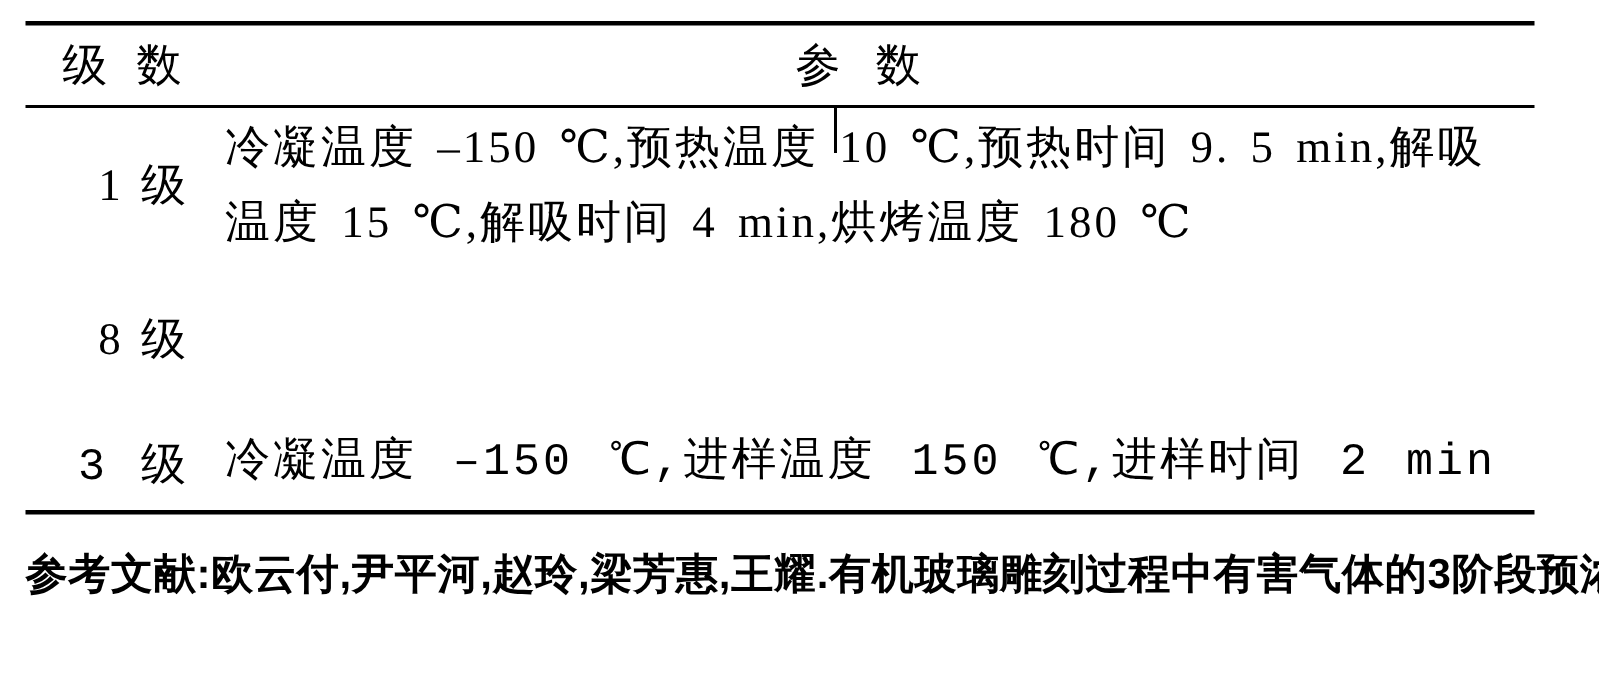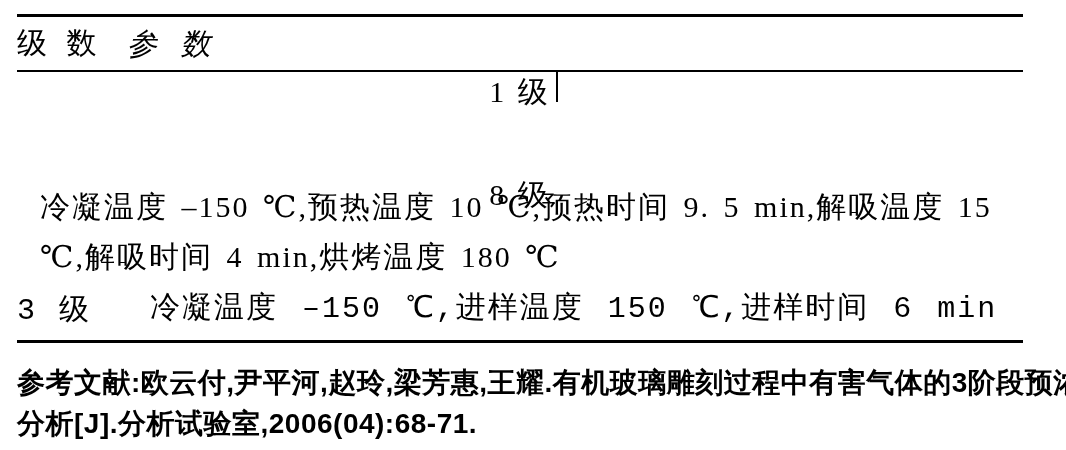--- a/index.html
+++ b/index.html
@@ -27,41 +27,41 @@
     font-size: 30px;
   }
   .t-row {
     display: flex;
     align-items: center;
   }
   .t-header {
     height: 53px;
     border-bottom: 2px solid #000;
   }
-  .t-body-row-1, .t-body-row-2 { height: 103px; flex-direction: column; }
+  .t-body-row-1, .t-body-row-2 { height: 103px; }
   .t-body-row-3 { height: 62px; font-family: Liberation Mono, monospace; }
 
   .col-level {
     flex: 0 0 110px;
-    text-align: left;
+    text-align: right;
     letter-spacing: 3px;
     white-space: nowrap;
   }
   .col-param {
     flex: 1 1 auto;
     padding-left: 23px;
     padding-right: 14px;
     line-height: 50px;
     letter-spacing: 2px;
     word-spacing: 4px;
   }
   .t-header .col-param {
+    text-align: center;
     padding: 0;
     letter-spacing: 6px;
-    font-style: italic;
   }
   .t-header .col-level {
     letter-spacing: 6px;
   }
 
   
   .caret {
     position: absolute;
     left: 556px;
     top: 71px;
@@ -98,23 +98,22 @@
     <div class="col-level">1 级</div>
     <div class="col-param">冷凝温度 –150 ℃,预热温度 10 ℃,预热时间 9. 5 min,解吸温度 15 ℃,解吸时间 4 min,烘烤温度 180 ℃</div>
   </div>
 
   <div class="t-row t-body-row-2">
     <div class="col-level">8 级</div>
   </div>
 
   <div class="t-row t-body-row-3">
     <div class="col-level">3 级</div>
-    <div class="col-param">冷凝温度 –150 ℃,进样温度 150 ℃,进样时间 6 min</div>
+    <div class="col-param">冷凝温度 –150 ℃,进样温度 150 ℃,进样时间 2 min</div>
   </div>
 
 </div>
 
 <div class="caret"></div>
 
 <div class="reference">
   <span class="ref-line">参考文献:欧云付,尹平河,赵玲,梁芳惠,王耀.有机玻璃雕刻过程中有害气体的3阶段预浓缩GC/MS</span>
-  <span class="ref-line">分析[J].分析试验室,2006(04):68-71.</span>
 </div>
 
 </body></html>

